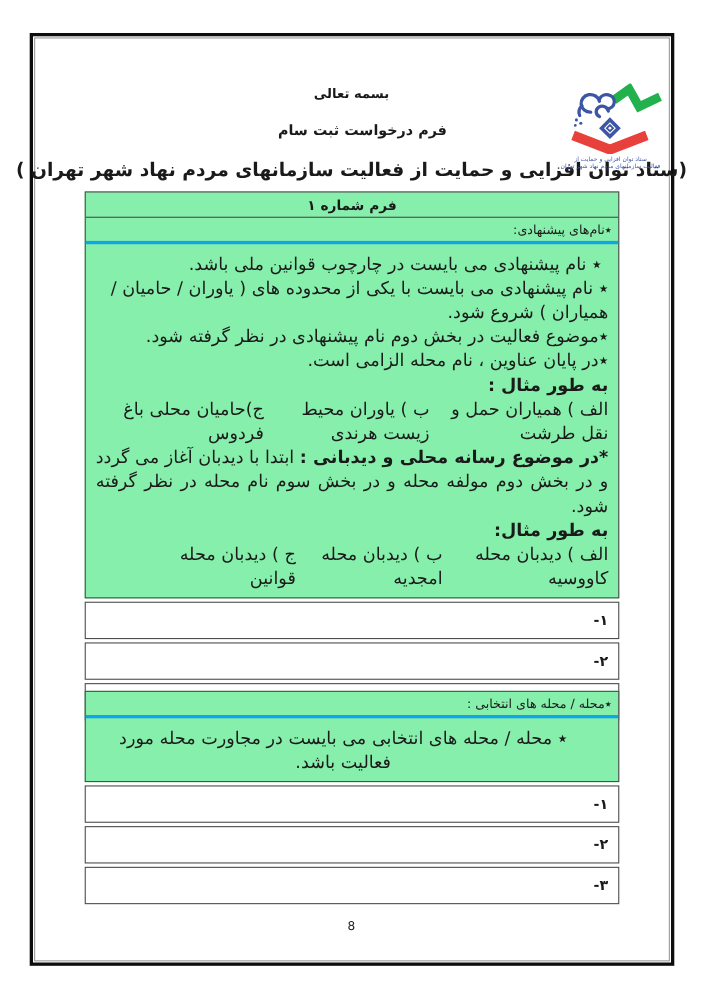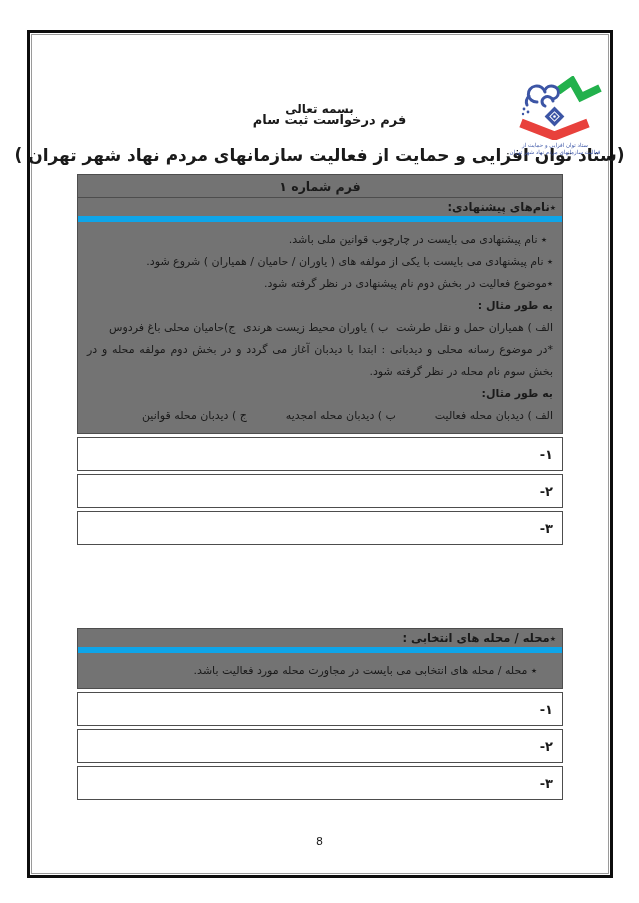--- a/index.html
+++ b/index.html
@@ -11,52 +11,52 @@
   }
   
   .frame {
     position: absolute; left: 27px; top: 30px; width: 586px; height: 848px;
     border: 3px solid #0d0d0d;
   }
   .frame-inner { position: absolute; inset: 1px; border: 1px solid #9a9a9a; }
 
   
   .hline { position: absolute; left: 0; right: 0; text-align: center; direction: rtl; font-weight: bold; }
-  .bismillah { top: 78px; font-size: 12px; margin-top: 24px; }
+  .bismillah { top: 78px; font-size: 12px; }
   .doc-title { top: 112px; font-size: 13px; margin-left: 20px; }
   .doc-subtitle { top: 145px; font-size: 17px; }
 
   
   .logo { position: absolute; left: 506px; top: 76px; width: 98px; text-align: center; }
   .logo svg { display: block; margin: 0 auto; }
   .logo-caption { direction: rtl; color: #3f58a8; font-size: 5.5px; line-height: 7px; margin-top: 2px; }
 
   
   .table { position: absolute; left: 77px; width: 486px; direction: rtl; }
   .t1 { top: 174px; }
   .t2 { top: 628px; }
-  .tbox { border: 1px solid #4d4d4d; background: #737373; }
+  .tbox { border: 1px solid #4d4d4d; background: #86efac; }
   .trow-title {
     height: 23px; display: flex; align-items: center; justify-content: center;
     font-weight: bold; font-size: 12.5px; border-bottom: 1px solid #4d4d4d;
   }
   .trow-section {
     height: 24px; display: flex; align-items: center; padding: 0 6px;
-    font-weight: bold; font-size: 11.5px; border-bottom: 6px solid #0ea5e9;
+    font-weight: normal; font-size: 11.5px; border-bottom: 3px solid #0ea5e9;
   }
-  .content { padding: 7px 9px 6px 9px; font-size: 11px; line-height: 22px; text-align: right; }
+  .content { padding: 7px 9px 6px 9px; font-size: 16px; line-height: 22px; text-align: right; }
   .bullet { }
   .indent1 { padding-right: 6px; }
-  .indent2 { padding-right: 16px; }
+  .indent2 { padding-right: 16px; text-align: center; }
   .example-label { font-weight: bold; }
   .examples { display: flex; justify-content: space-between; direction: rtl; }
   .ex1 { padding-left: 22px; }
   .ex2 { padding-left: 55px; }
   .media-note { text-align: justify; }
-  .media-note b { font-weight: normal; }
+  .media-note b { font-weight: bold; }
   .num-row {
     height: 34px; margin-top: 3px; border: 1px solid #4d4d4d; background: #fff;
     display: flex; align-items: center; padding-right: 9px;
     font-weight: bold; font-size: 13px;
   }
 
   
   .page-number { position: absolute; left: 0; right: 0; top: 835px; text-align: center; font-size: 11px; color: #1a1a1a; }
 </style>
 </head>
@@ -100,32 +100,33 @@
     <div>فعالیت سازمانهای مردم نهاد شهر تهران</div>
   </div>
 </div>
 
 <div class="table t1">
   <div class="tbox">
     <div class="trow-title">فرم شماره ۱</div>
     <div class="trow-section">٭نام‌های پیشنهادی:</div>
     <div class="content">
       <p class="bullet indent1">٭ نام پیشنهادی می بایست در چارچوب قوانین ملی باشد.</p>
-      <p class="bullet">٭ نام پیشنهادی می بایست با یکی از مولفه های ( یاوران / حامیان / همیاران ) شروع شود.</p>
+      <p class="bullet">٭ نام پیشنهادی می بایست با یکی از محدوده های ( یاوران / حامیان / همیاران ) شروع شود.</p>
       <p class="bullet">٭موضوع فعالیت در بخش دوم نام پیشنهادی در نظر گرفته شود.</p>
+      <p class="bullet">٭در پایان عناوین ، نام محله الزامی است.</p>
       <p class="example-label">به طور مثال :</p>
       <div class="examples ex1">
         <span>الف ) همیاران حمل و نقل طرشت</span>
         <span>ب ) یاوران محیط زیست هرندی</span>
         <span>ج)حامیان محلی باغ فردوس</span>
       </div>
       <p class="media-note"><b>*در موضوع رسانه محلی و دیدبانی :</b><span> ابتدا با دیدبان آغاز می گردد و در بخش دوم مولفه محله و در بخش سوم نام محله در نظر گرفته شود.</span></p>
       <p class="example-label">به طور مثال:</p>
       <div class="examples ex2">
-        <span>الف ) دیدبان محله فعالیت</span>
+        <span>الف ) دیدبان محله کاووسیه</span>
         <span>ب ) دیدبان محله امجدیه</span>
         <span>ج ) دیدبان محله قوانین</span>
       </div>
     </div>
   </div>
   <div class="num-row">
       <span>۱-</span>
     </div>
   <div class="num-row">
       <span>۲-</span>

